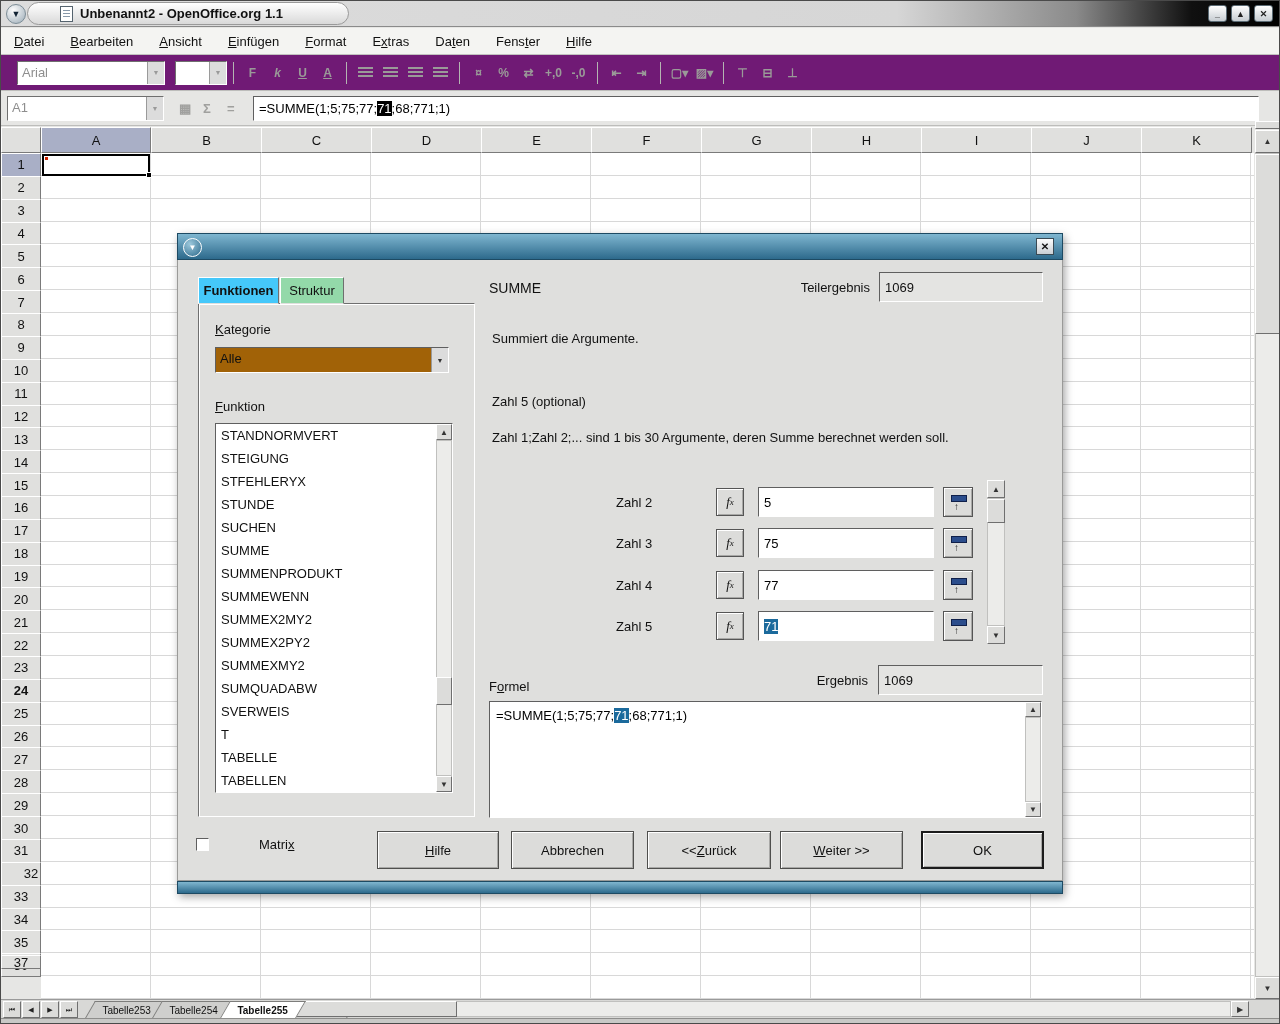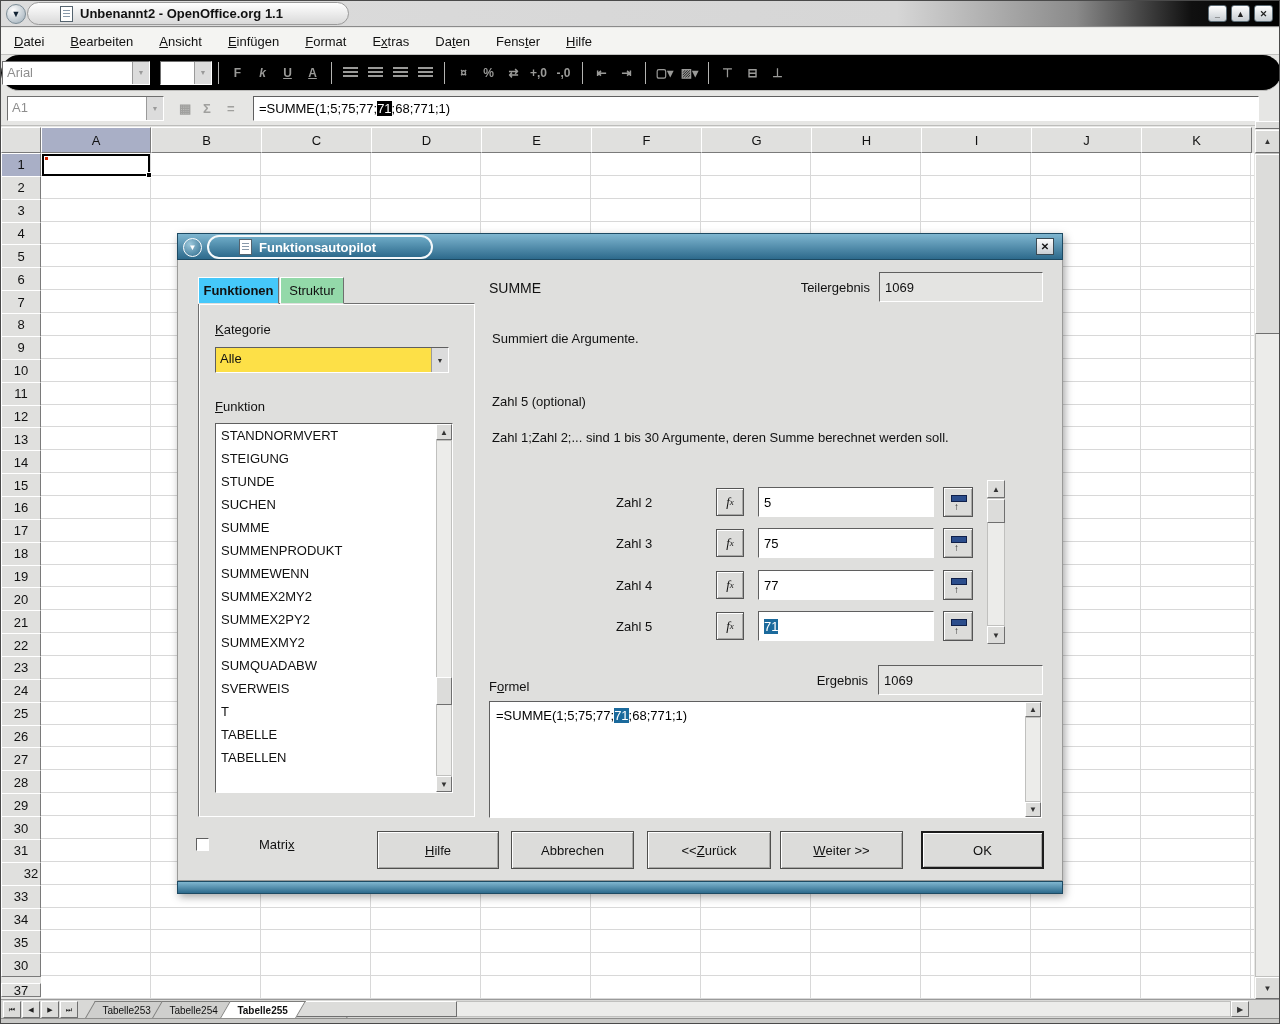--- a/index.html
+++ b/index.html
@@ -25,22 +25,22 @@
     border:1px solid #5a6a74; border-radius:3px; display:flex; align-items:center; justify-content:center;
     font-size:9px; font-weight:bold; color:#222; }
 
   
   #menubar { position:absolute; left:0; top:27px; width:1280px; height:27px; background:#f4f4f2;
     border-bottom:1px solid #c2c2c0; display:flex; align-items:center; padding-left:4px; }
   .menu-item { font-size:13px; color:#111; padding:4px 9px; margin-right:8px; white-space:nowrap; }
   u { text-decoration:underline; }
 
   
-  #toolbar { position:absolute; left:0; top:54px; width:1280px; height:36px; background:#000000;
-    border-bottom:1px solid #bdbdbb; display:flex; align-items:center; padding-left:1px;border-radius:18px; }
+  #toolbar { position:absolute; left:0; top:54px; width:1280px; height:36px; background:#701a75;
+    border-bottom:1px solid #bdbdbb; display:flex; align-items:center; padding-left:16px; }
   .combo { height:24px; background:#fff; border:1px solid; border-color:#6f6f6f #ffffff #ffffff #6f6f6f;
     display:flex; align-items:stretch; }
   .combo .cval { flex:1; font-size:13px; color:#8e8e8e; padding:3px 4px; }
   .combo .carrow { width:17px; background:#dcdcdc; border-left:1px solid #9a9a9a; display:flex; align-items:center; justify-content:center;
     font-size:7px; color:#9a9a9a; }
   .tsep { width:1px; height:22px; background:#b4b4b2; margin:0 6px; }
   .tb-btn { width:25px; height:24px; display:flex; align-items:center; justify-content:center;
     color:#9a9a98; font-size:12px; font-weight:bold; }
   .bars { width:15px; height:11px; background:repeating-linear-gradient(to bottom,#9a9a98 0 2px,transparent 2px 4px); }
 
@@ -111,21 +111,21 @@
     border:1px solid #9a9a98; border-top:none; }
   #dlg-bottom { position:absolute; left:0; top:648px; width:886px; height:13px;
     background:linear-gradient(#7fb6d0,#2d6a8c); border:1px solid #1d4a63; }
 
   .dlg-tab { position:absolute; top:17px; height:27px; border:1px solid; border-color:#ffffff #6f6f6f #dfdfdd #ffffff;
     display:flex; align-items:center; justify-content:center; font-size:13px; color:#111; z-index:2; }
   #tabpage { position:absolute; left:20px; top:43px; width:277px; height:514px;
     border:1px solid; border-color:#6f6f6f #ffffff #ffffff #6f6f6f; box-shadow:1px 1px 0 #ffffff inset; }
 
   .dlg-label { position:absolute; font-size:13px; color:#111; white-space:nowrap; }
-  .inset { background:#fde047; border:1px solid; border-color:#5f5f5f #ffffff #ffffff #5f5f5f; }
+  .inset { background:#a16207; border:1px solid; border-color:#5f5f5f #ffffff #ffffff #5f5f5f; }
   .ro-field { position:absolute; background:#e4e4e2; border:1px solid; border-color:#5f5f5f #ffffff #ffffff #5f5f5f;
     font-size:13px; color:#111; display:flex; align-items:center; padding-left:5px; }
 
   #func-list { position:absolute; left:37px; top:163px; width:238px; height:370px; background:#fff;
     border:1px solid; border-color:#5f5f5f #ffffff #ffffff #5f5f5f; }
   .fl-item { height:23px; line-height:23px; font-size:13px; color:#111; padding-left:5px; white-space:nowrap; overflow:hidden; }
 
   .arg-row-label { position:absolute; width:92px; text-align:left; font-size:13px; color:#111; }
   .fx-btn { position:absolute; width:28px; height:28px; background:#dcdcda; border:1px solid #555;
     box-shadow:inset 1px 1px 0 #fff, inset -1px -1px 0 #a8a8a6; display:flex; align-items:center; justify-content:center;
@@ -274,34 +274,34 @@
       <div class="row-hdr" style="top: 449.243px; height: 23.8649px;">14</div>
       <div class="row-hdr" style="top: 472.108px; height: 23.8649px;">15</div>
       <div class="row-hdr" style="top: 494.973px; height: 23.8649px;">16</div>
       <div class="row-hdr" style="top: 517.838px; height: 23.8649px;">17</div>
       <div class="row-hdr" style="top: 540.703px; height: 23.8649px;">18</div>
       <div class="row-hdr" style="top: 563.568px; height: 23.8649px;">19</div>
       <div class="row-hdr" style="top: 586.432px; height: 23.8649px;">20</div>
       <div class="row-hdr" style="top: 609.297px; height: 23.8649px;">21</div>
       <div class="row-hdr" style="top: 632.162px; height: 23.8649px;">22</div>
       <div class="row-hdr" style="top: 655.027px; height: 23.8649px;">23</div>
-      <div class="row-hdr" style="top: 677.892px; height: 23.8649px;">24</div>
+      <div class="row-hdr" style="top: 677.892px; height: 23.8649px; font-weight: bold;">24</div>
       <div class="row-hdr" style="top: 700.757px; height: 23.8649px;">25</div>
       <div class="row-hdr" style="top: 723.622px; height: 23.8649px;">26</div>
       <div class="row-hdr" style="top: 746.486px; height: 23.8649px;">27</div>
       <div class="row-hdr" style="top: 769.351px; height: 23.8649px;">28</div>
       <div class="row-hdr" style="top: 792.216px; height: 23.8649px;">29</div>
       <div class="row-hdr" style="top: 815.081px; height: 23.8649px;">30</div>
       <div class="row-hdr" style="top: 837.946px; height: 23.8649px;">31</div>
       <div class="row-hdr" style="top: 860.811px; height: 23.8649px; padding-left: 20px;">32</div>
       <div class="row-hdr" style="top: 883.676px; height: 23.8649px;">33</div>
       <div class="row-hdr" style="top: 906.541px; height: 23.8649px;">34</div>
       <div class="row-hdr" style="top: 929.405px; height: 23.8649px;">35</div>
       <div class="row-hdr" style="top: 952.27px; height: 23.8649px;">30</div>
-      <div class="row-hdr" style="top: 982px; height: 14px;">37</div>
+      <div class="row-hdr" style="top: 954px; height: 14px;">37</div>
     </div>
   <div id="cells"></div>
   <div id="cell-a1">
     <div id="a1-reddot"></div>
     <div id="a1-handle"></div>
   </div>
 
   <div class="sb-thumb" style="left:1254px; top:120px; width:25px; height:8px;"></div>
   <div class="sb-btn" style="left:1254px; top:129px; width:25px; height:23px;">▲</div>
   <div class="sb-track" style="left:1254px; top:152px; width:25px; height:824px;"></div>
@@ -334,24 +334,20 @@
   <div class="sb-track" style="left:290px; top:1000px; width:940px; height:16px;"></div>
   <div class="sb-thumb" style="left:291px; top:1000px; width:165px; height:16px;"></div>
   <div class="sb-btn" style="left:1230px; top:1000px; width:18px; height:16px;">▶</div>
   <div id="bottom-strip"></div>
 
   <div id="dialog">
     <div id="dlg-titlebar">
       <div id="dlg-menu-btn">
           <span>▼</span>
         </div>
-      <div id="dlg-pill">
-        <span class="doc-ico"></span>
-        <span id="dlg-title-text">Funktionsautopilot</span>
-      </div>
       <div id="dlg-close">
           <span>✕</span>
         </div>
     </div>
 
     <div id="dlg-body">
 
       <div class="dlg-tab" id="tab-funktionen" style="left: 20px; width: 81px; font-weight: bold; background: rgb(69, 200, 250);">
           <span>Funktionen</span>
         </div>
@@ -362,20 +358,21 @@
 
       <div class="dlg-label" style="left:37px; top:62px;"><u>K</u>ategorie</div>
       <div class="combo inset" style="position:absolute; left:37px; top:87px; width:234px; height:26px;">
         <span class="cval" style="color:#111;">Alle</span>
         <span class="carrow" style="color:#333;">▼</span>
       </div>
       <div class="dlg-label" style="left:37px; top:139px;"><u>F</u>unktion</div>
       <div id="func-list">
           <div class="fl-item">STANDNORMVERT</div>
           <div class="fl-item">STEIGUNG</div>
+          <div class="fl-item">STFEHLERYX</div>
           <div class="fl-item">STUNDE</div>
           <div class="fl-item">SUCHEN</div>
           <div class="fl-item">SUMME</div>
           <div class="fl-item">SUMMENPRODUKT</div>
           <div class="fl-item">SUMMEWENN</div>
           <div class="fl-item">SUMMEX2MY2</div>
           <div class="fl-item">SUMMEX2PY2</div>
           <div class="fl-item">SUMMEXMY2</div>
           <div class="fl-item">SUMQUADABW</div>
           <div class="fl-item">SVERWEIS</div>

